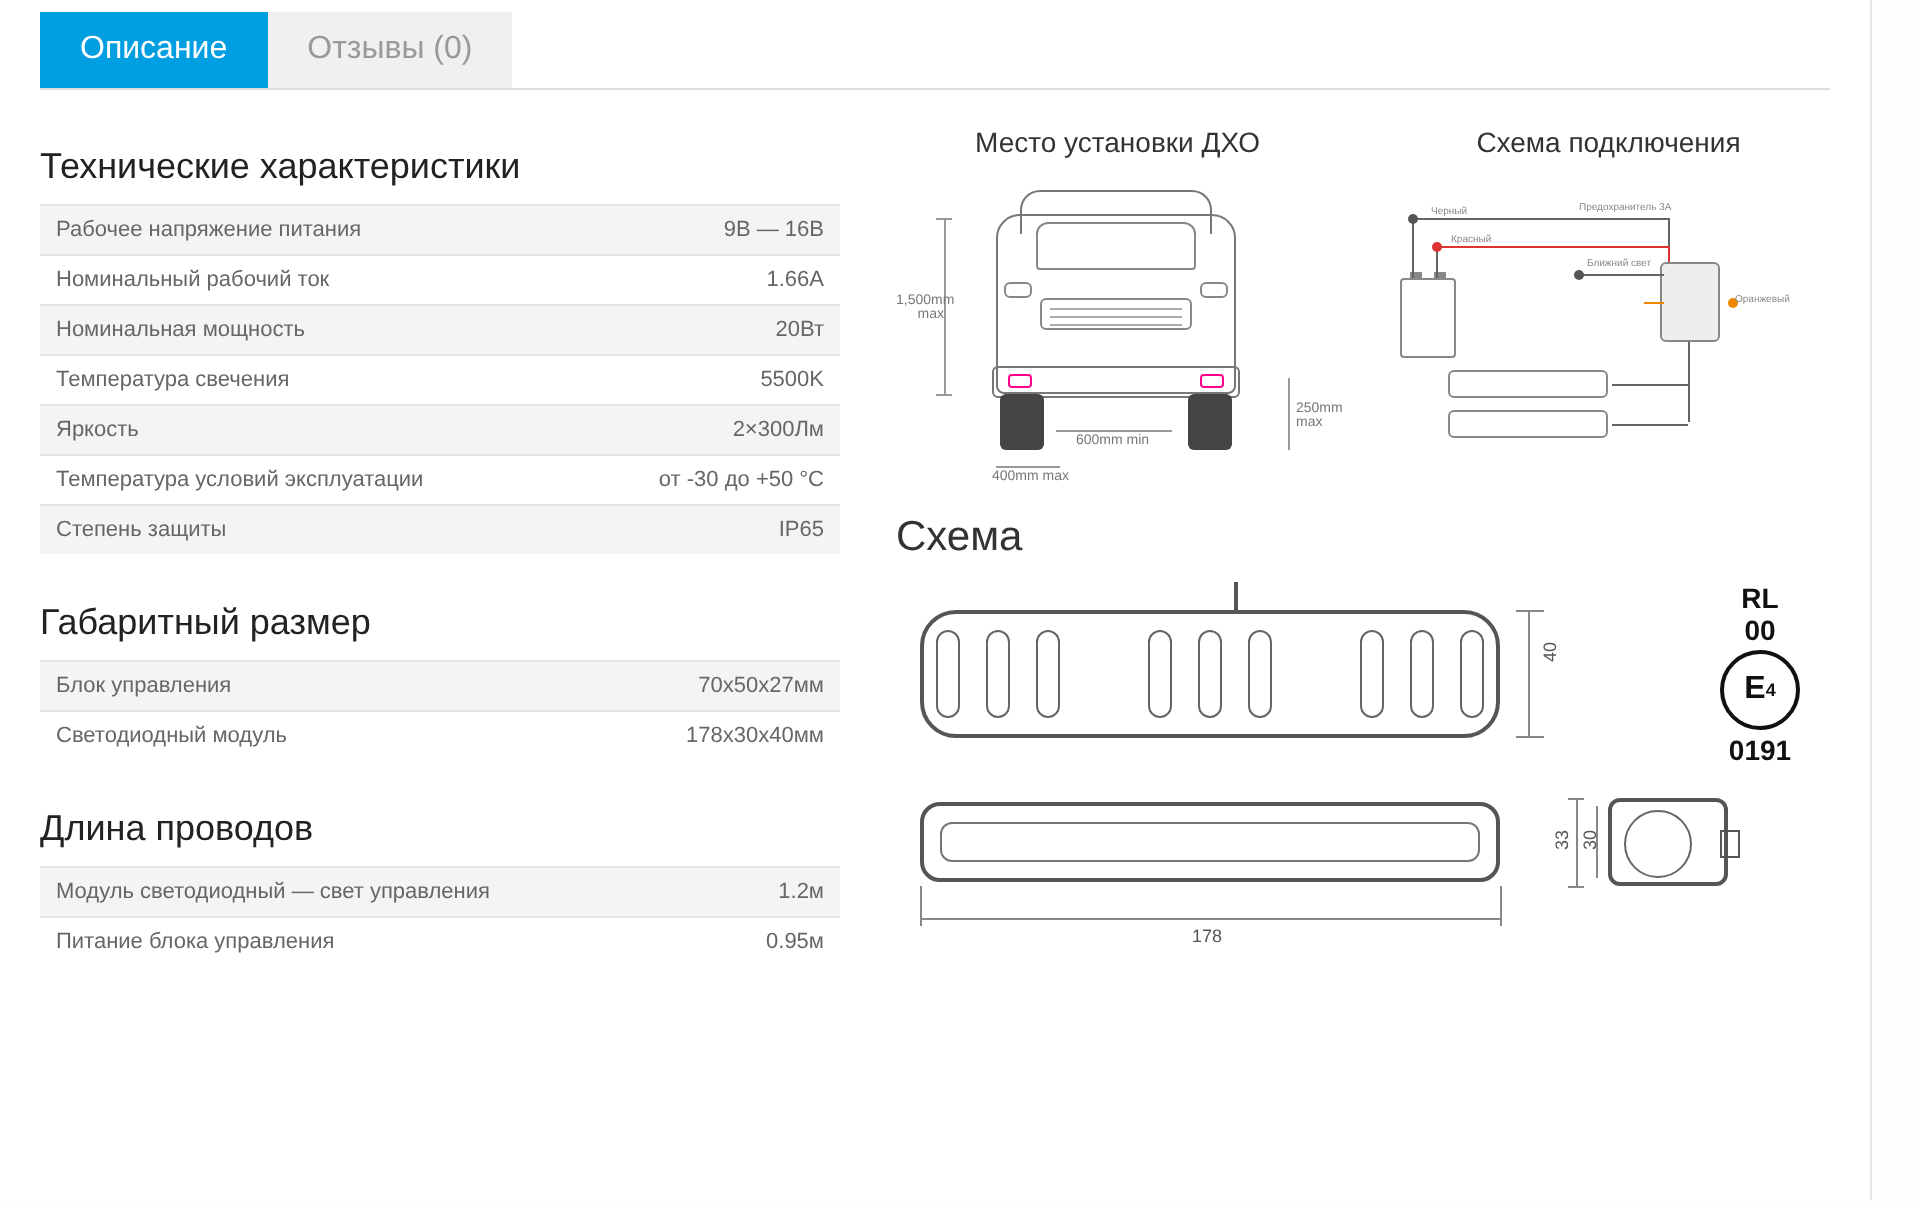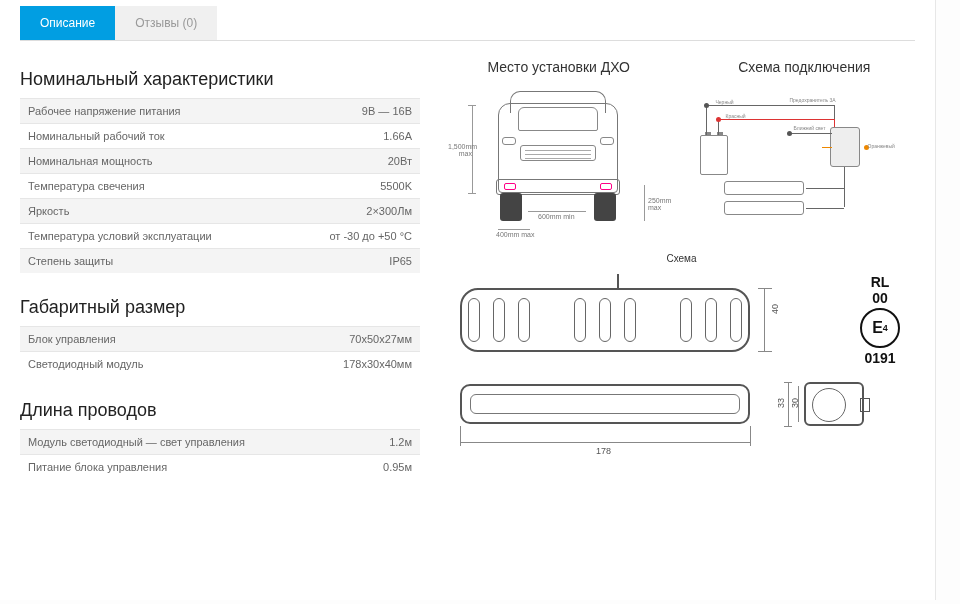--- a/index.html
+++ b/index.html
@@ -21,21 +21,21 @@
     border-right: 1px solid #e7e7e7;
   }
   .tabs {
     display: flex;
     border-bottom: 1px solid #ddd;
     margin-bottom: 18px;
     padding-top: 6px;
   }
   .tab {
     padding: 10px 20px;
-    font-size: 12px;
+    font-size: 16px;
     color: #999;
     background: #f0f0f0;
     cursor: pointer;
   }
   .tab.active {
     background: #019ee2;
     color: #fff;
   }
   .columns { display: flex; gap: 28px; }
   .col-left { width: 400px; }
@@ -209,21 +209,21 @@
 <div class="page">
 
   <div class="tabs">
     <div class="tab active">Описание</div>
     <div class="tab">Отзывы (0)</div>
   </div>
 
   <div class="columns">
 
     <div class="col-left">
-      <div class="section-title">Номинальный характеристики</div>
+      <div class="section-title">Технические характеристики</div>
       <table class="spec-table">
         <tbody id="tech-body">
             <tr>
               <td>Рабочее напряжение питания</td>
               <td class="value">9В — 16В</td>
             </tr>
             <tr>
               <td>Номинальный рабочий ток</td>
               <td class="value">1.66А</td>
             </tr>
@@ -339,21 +339,21 @@
             <div class="node" style="left:170px; top:60px; background:#e80;"></div>
             <div class="wlabel" style="left:174px; top:58px;">Оранжевый</div>
 
             <div class="wire v" style="left:150px; top:82px; height:40px;"></div>
             <div class="wire h" style="left:112px; top:103px; width:38px;"></div>
             <div class="wire h" style="left:112px; top:123px; width:38px;"></div>
           </div>
         </div>
       </div>
 
-      <div class="right-title" style="text-align:center; font-size:10px;">Схема</div>
+      <div class="right-title" style="text-align:left; font-size:21px;">Схема</div>
       <div class="scheme-area">
         <div class="lamp-top">
           <div class="lamp-wire"></div>
           <div class="vent"></div>
             <div class="vent"></div>
             <div class="vent"></div>
           <div style="width:18px;"></div>
           <div class="vent"></div>
             <div class="vent"></div>
             <div class="vent"></div>

